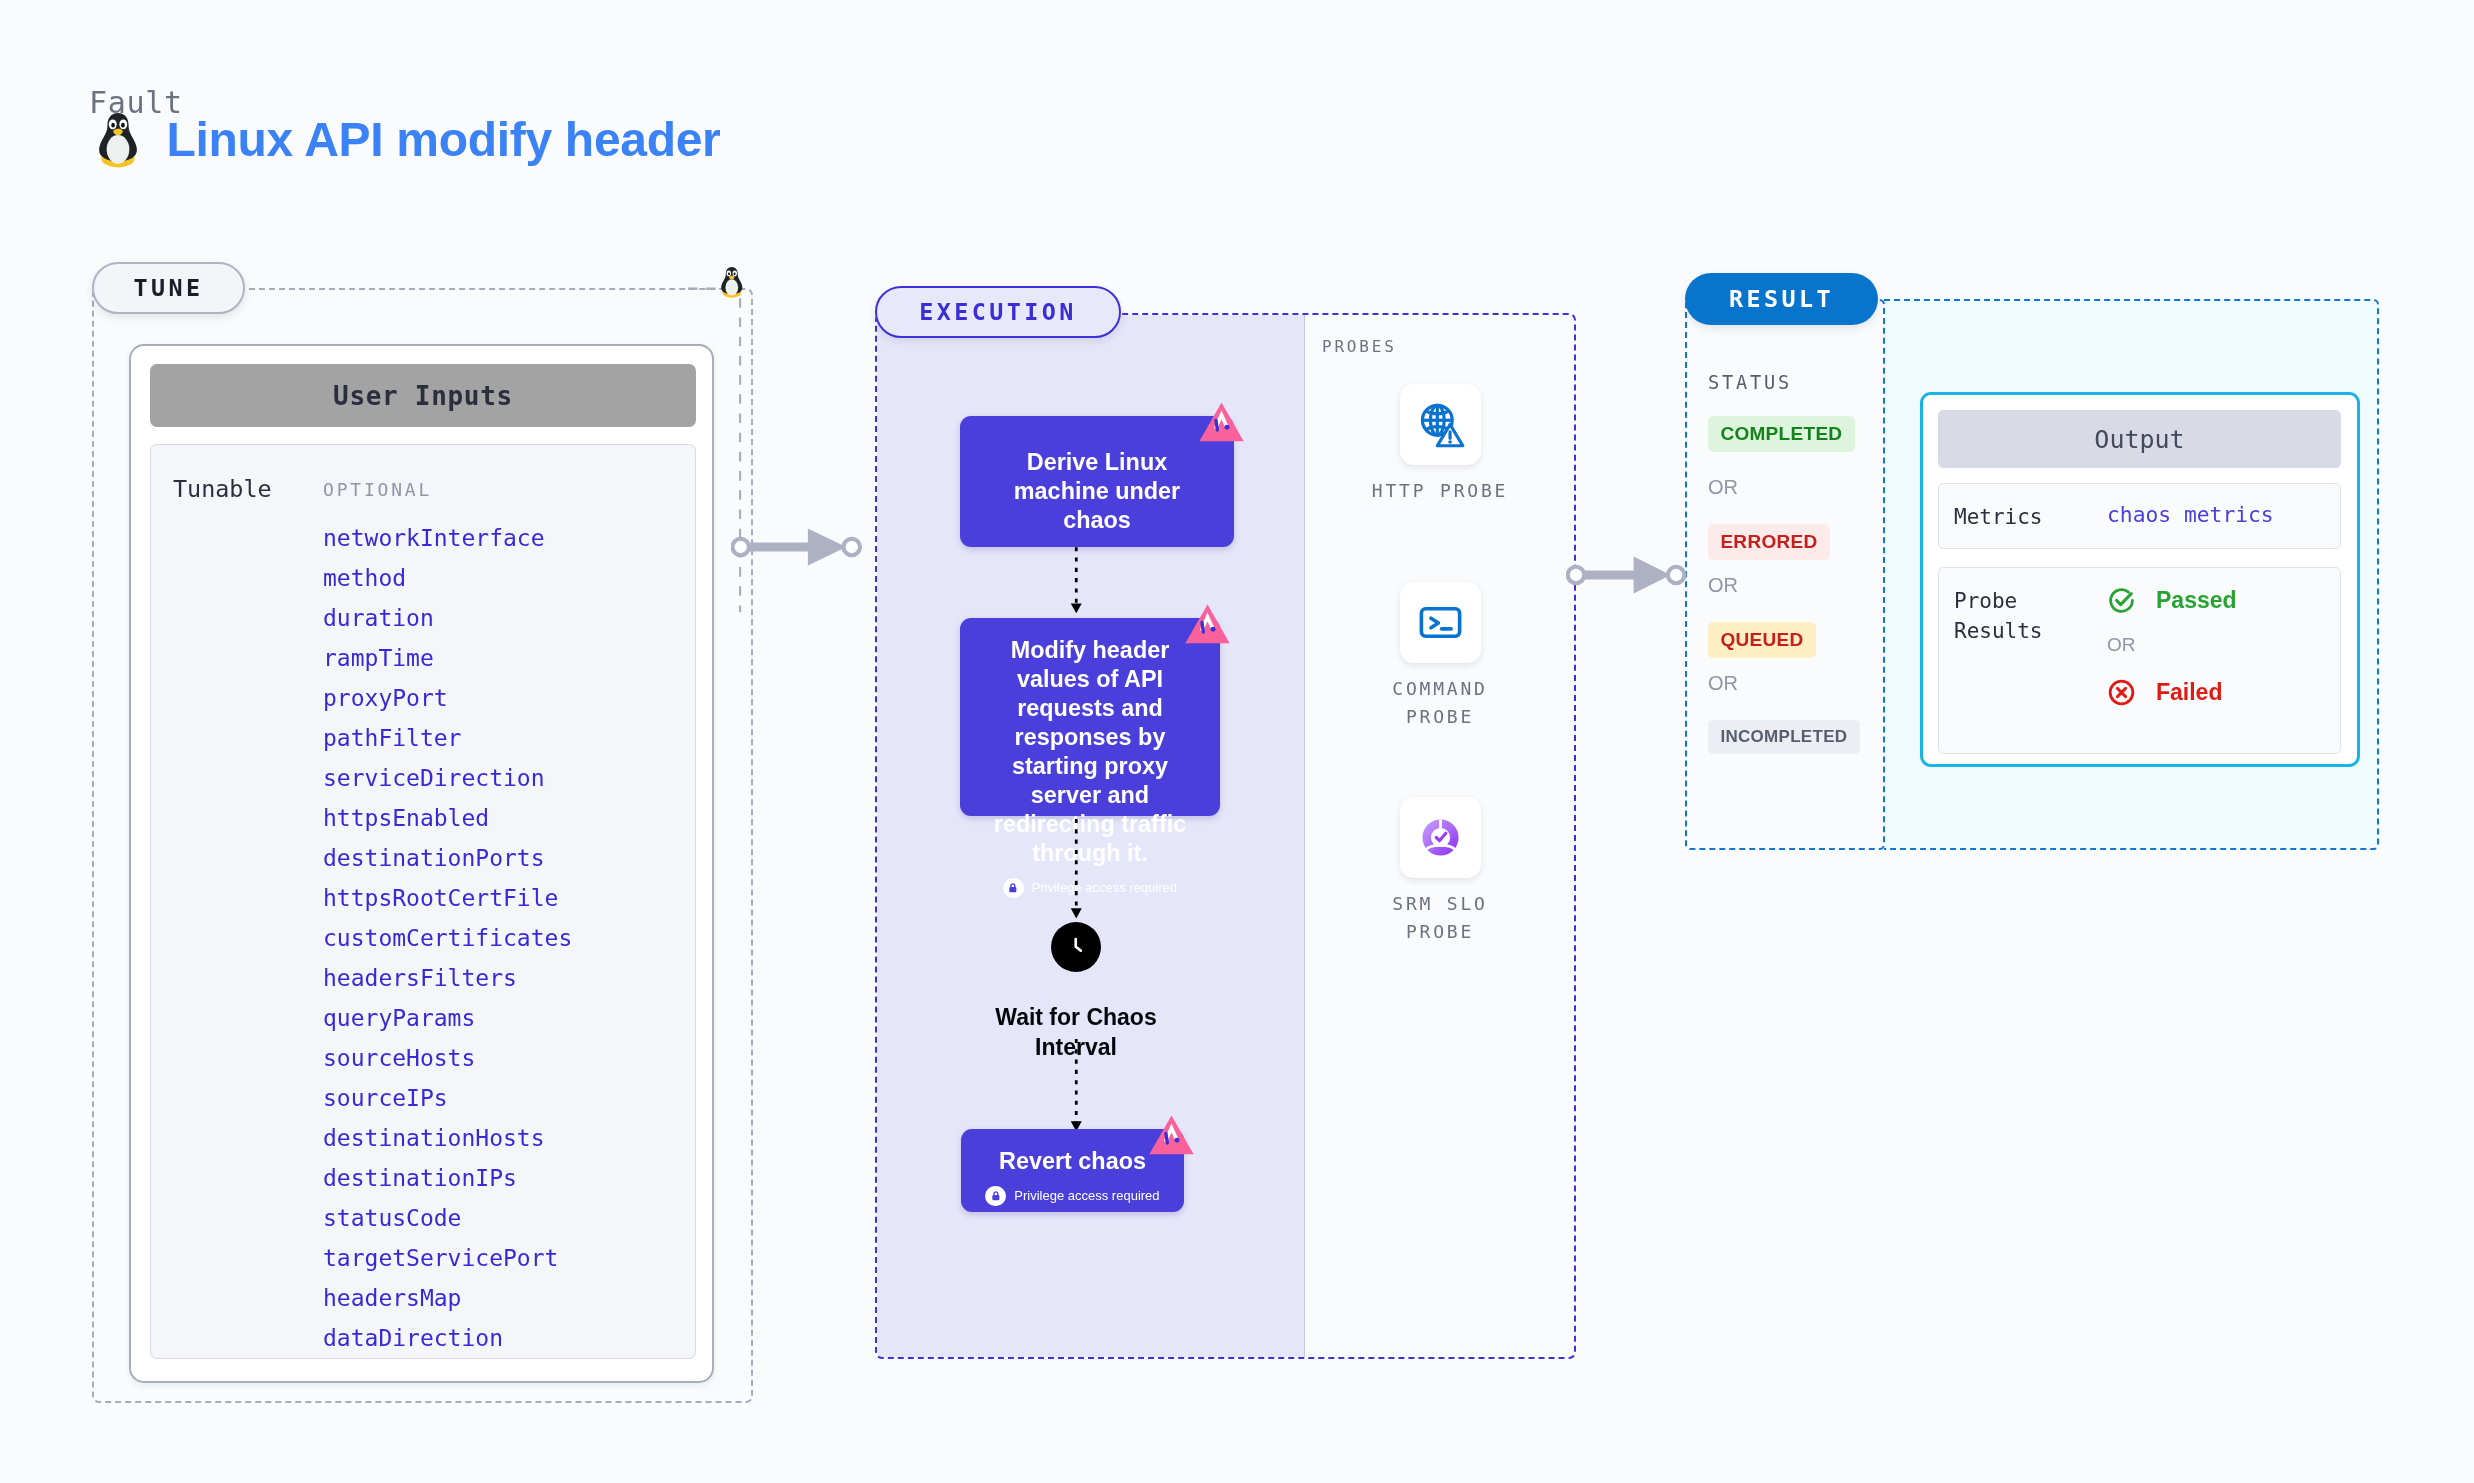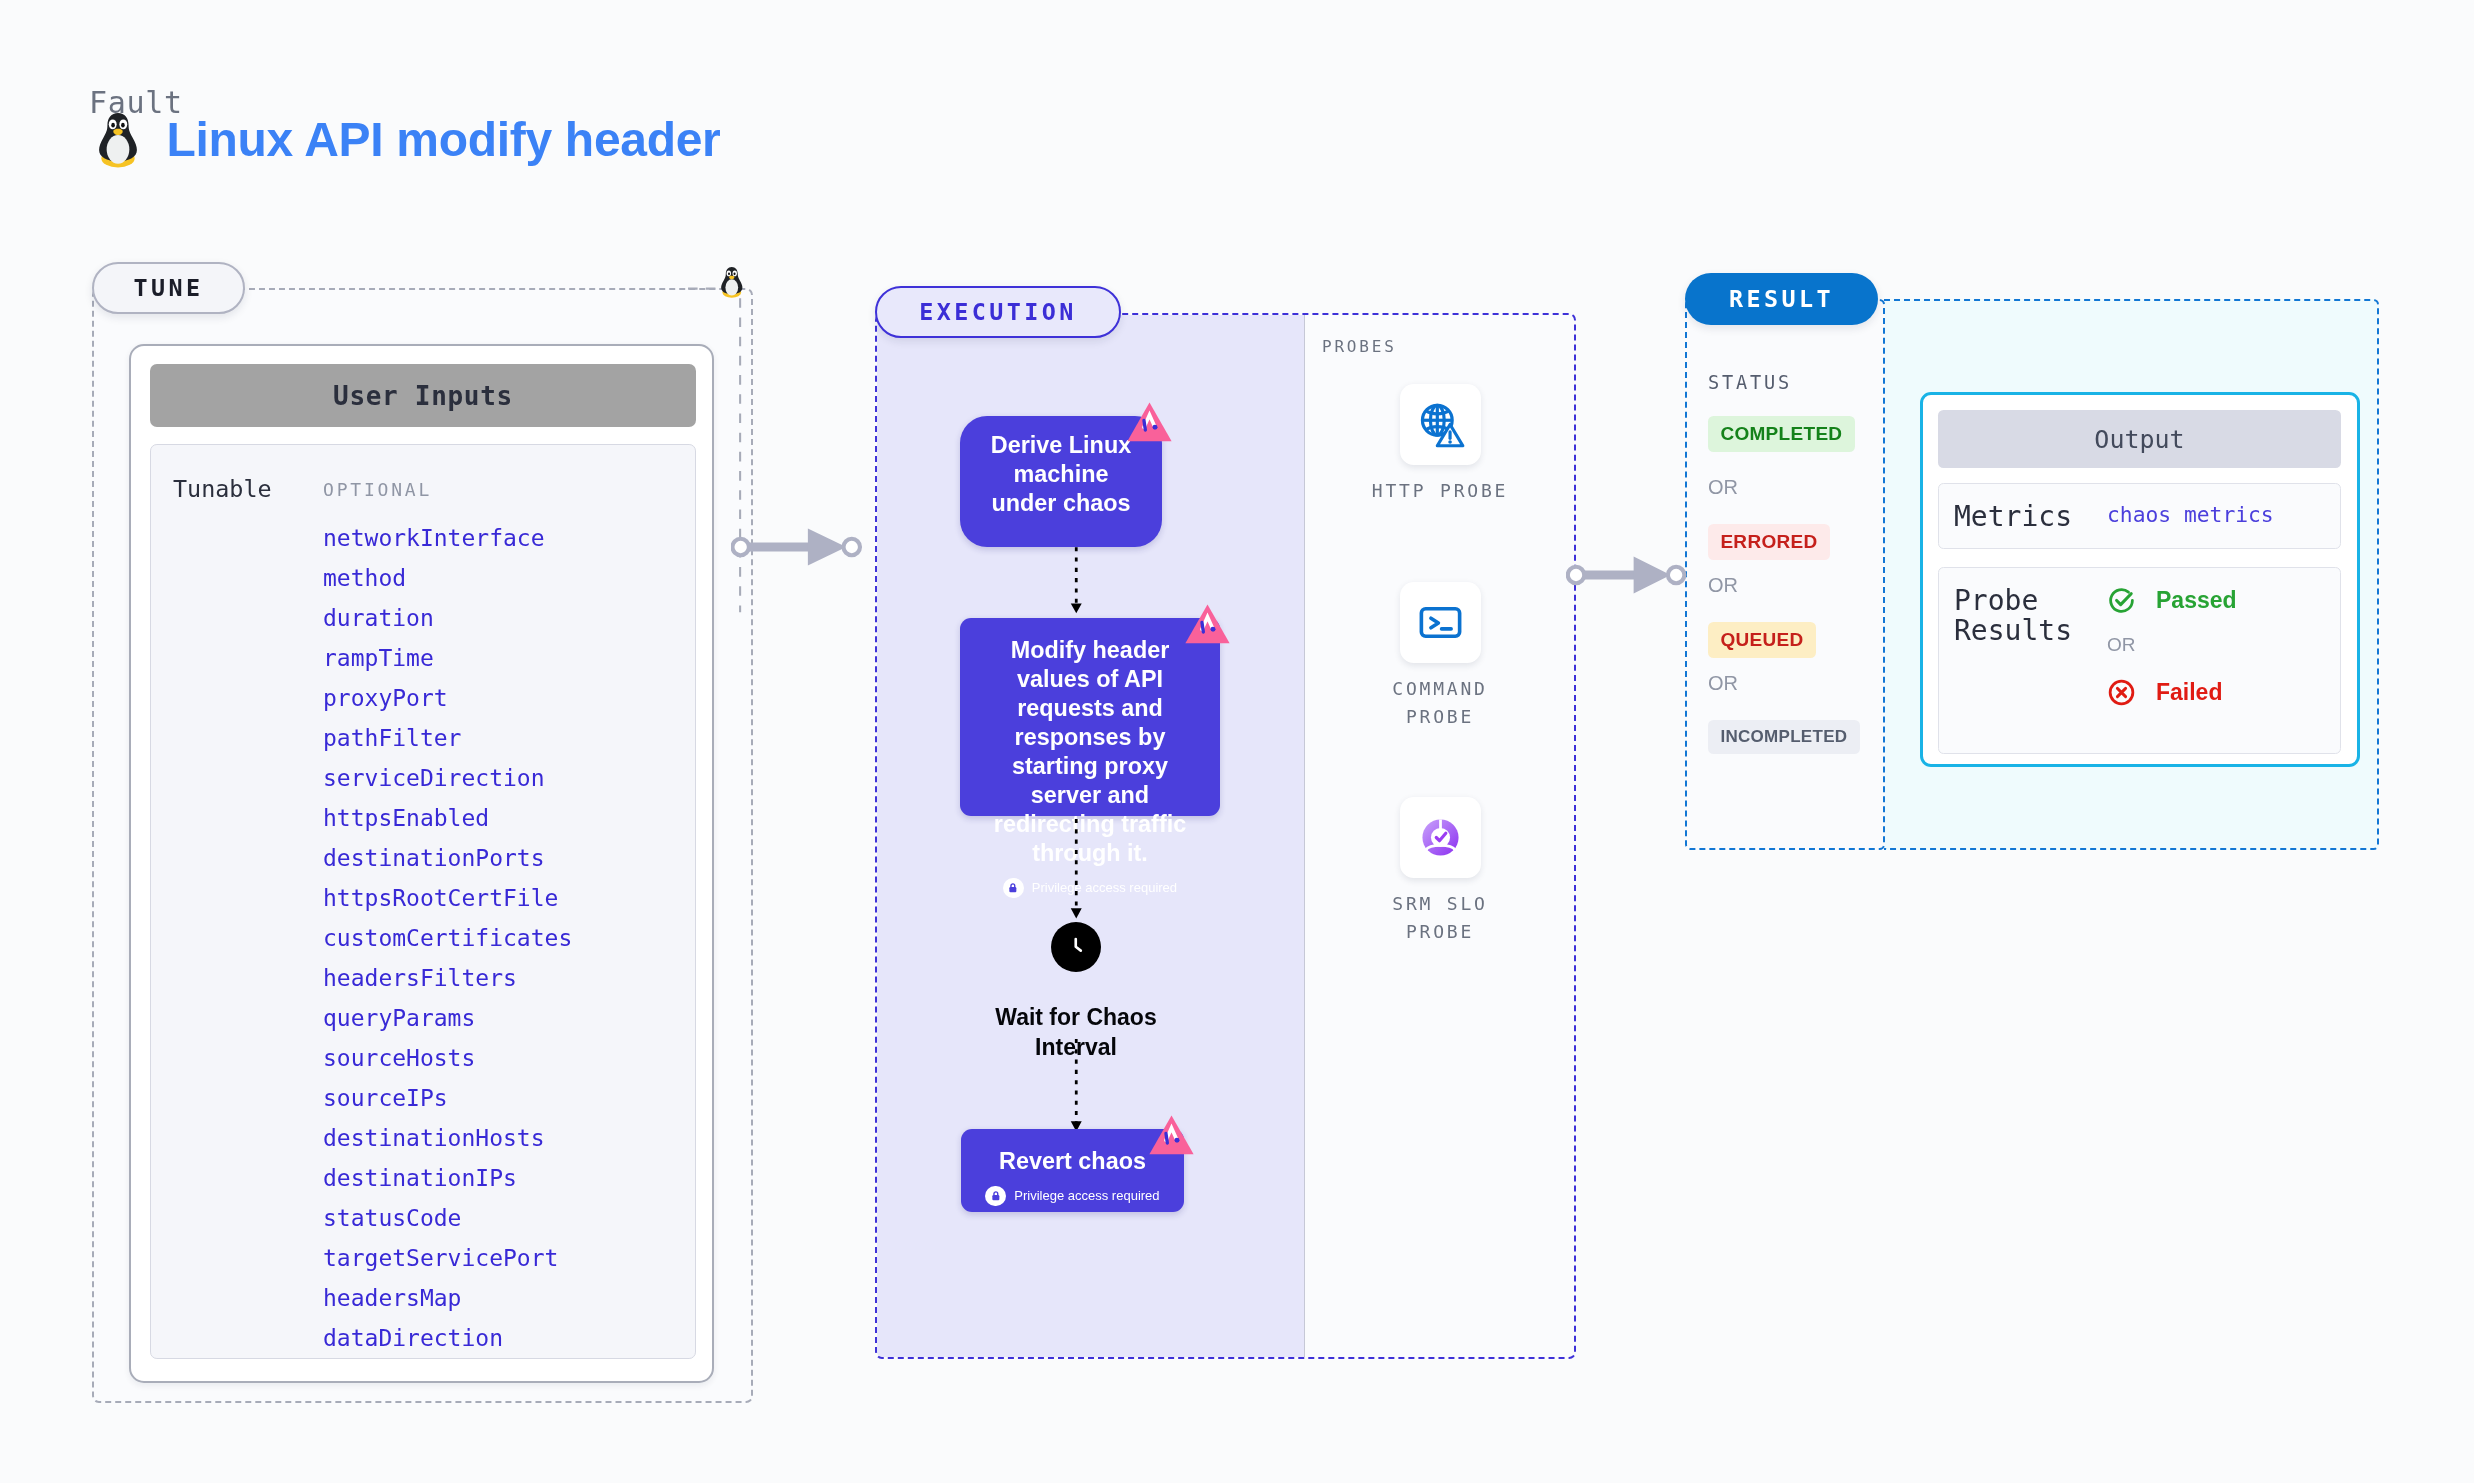--- a/index.html
+++ b/index.html
@@ -323,21 +323,21 @@
     background: #fafbfd;
     border: 1.4px solid #e0e2ea;
     border-radius: 5.5px;
     box-sizing: border-box;
   }
   #out-metrics { top: 88px; height: 66px; }
   #out-probe   { top: 172px; height: 187px; }
   .out-key {
     position: absolute; left: 15px; top: 18px;
     font-family: "DejaVu Sans Mono", monospace;
-    font-size: 28px; color: #2b2f3d; line-height: 30px;
+    font-size: 21px; color: #2b2f3d; line-height: 30px;
     white-space: pre-line;
   }
   #metrics-value {
     position: absolute; left: 168px; top: 18px;
     font-family: "DejaVu Sans Mono", monospace;
     font-size: 21.3px; color: #4b3fdc;
   }
   .result-line {
     position: absolute; left: 168px;
     display: flex; align-items: center; gap: 20px;
@@ -480,21 +480,21 @@
 PROBE</div>
   </div>
 </div>
 
 <div id="exec-dashed"></div>
 
 <div id="exec-pill" class="section-pill">
   <span>EXECUTION</span>
 </div>
 
-<div class="exec-node" style="left:960px; top:416px; width:202px; height:131px; padding:15px 18px 0 18px;border-radius:27px;">
+<div class="exec-node" style="left:960px; top:416px; width:274px; height:131px; padding:32px 18px 0 18px;">
   <div class="label">Derive Linux machine under chaos</div>
   <svg class="chaos-badge" width="47" height="43" viewBox="0 0 34 31">
     <path d="M17 1 L33 29 H1 Z" fill="#f9619a"></path>
     <path d="M13 19 L17 10 L21 19" fill="none" stroke="#ffffff" stroke-width="2.6" stroke-linecap="round"></path>
     <path d="M14 21 L13 14" stroke="#3b2ed6" stroke-width="2.4" stroke-linecap="round"></path>
     <circle cx="21" cy="19" r="1.8" fill="#3b2ed6"></circle>
   </svg>
 </div>
 
 <svg class="dot-arrow" style="left:1068px; top:547px;" width="16.5" height="69" viewBox="0 0 24 100">

